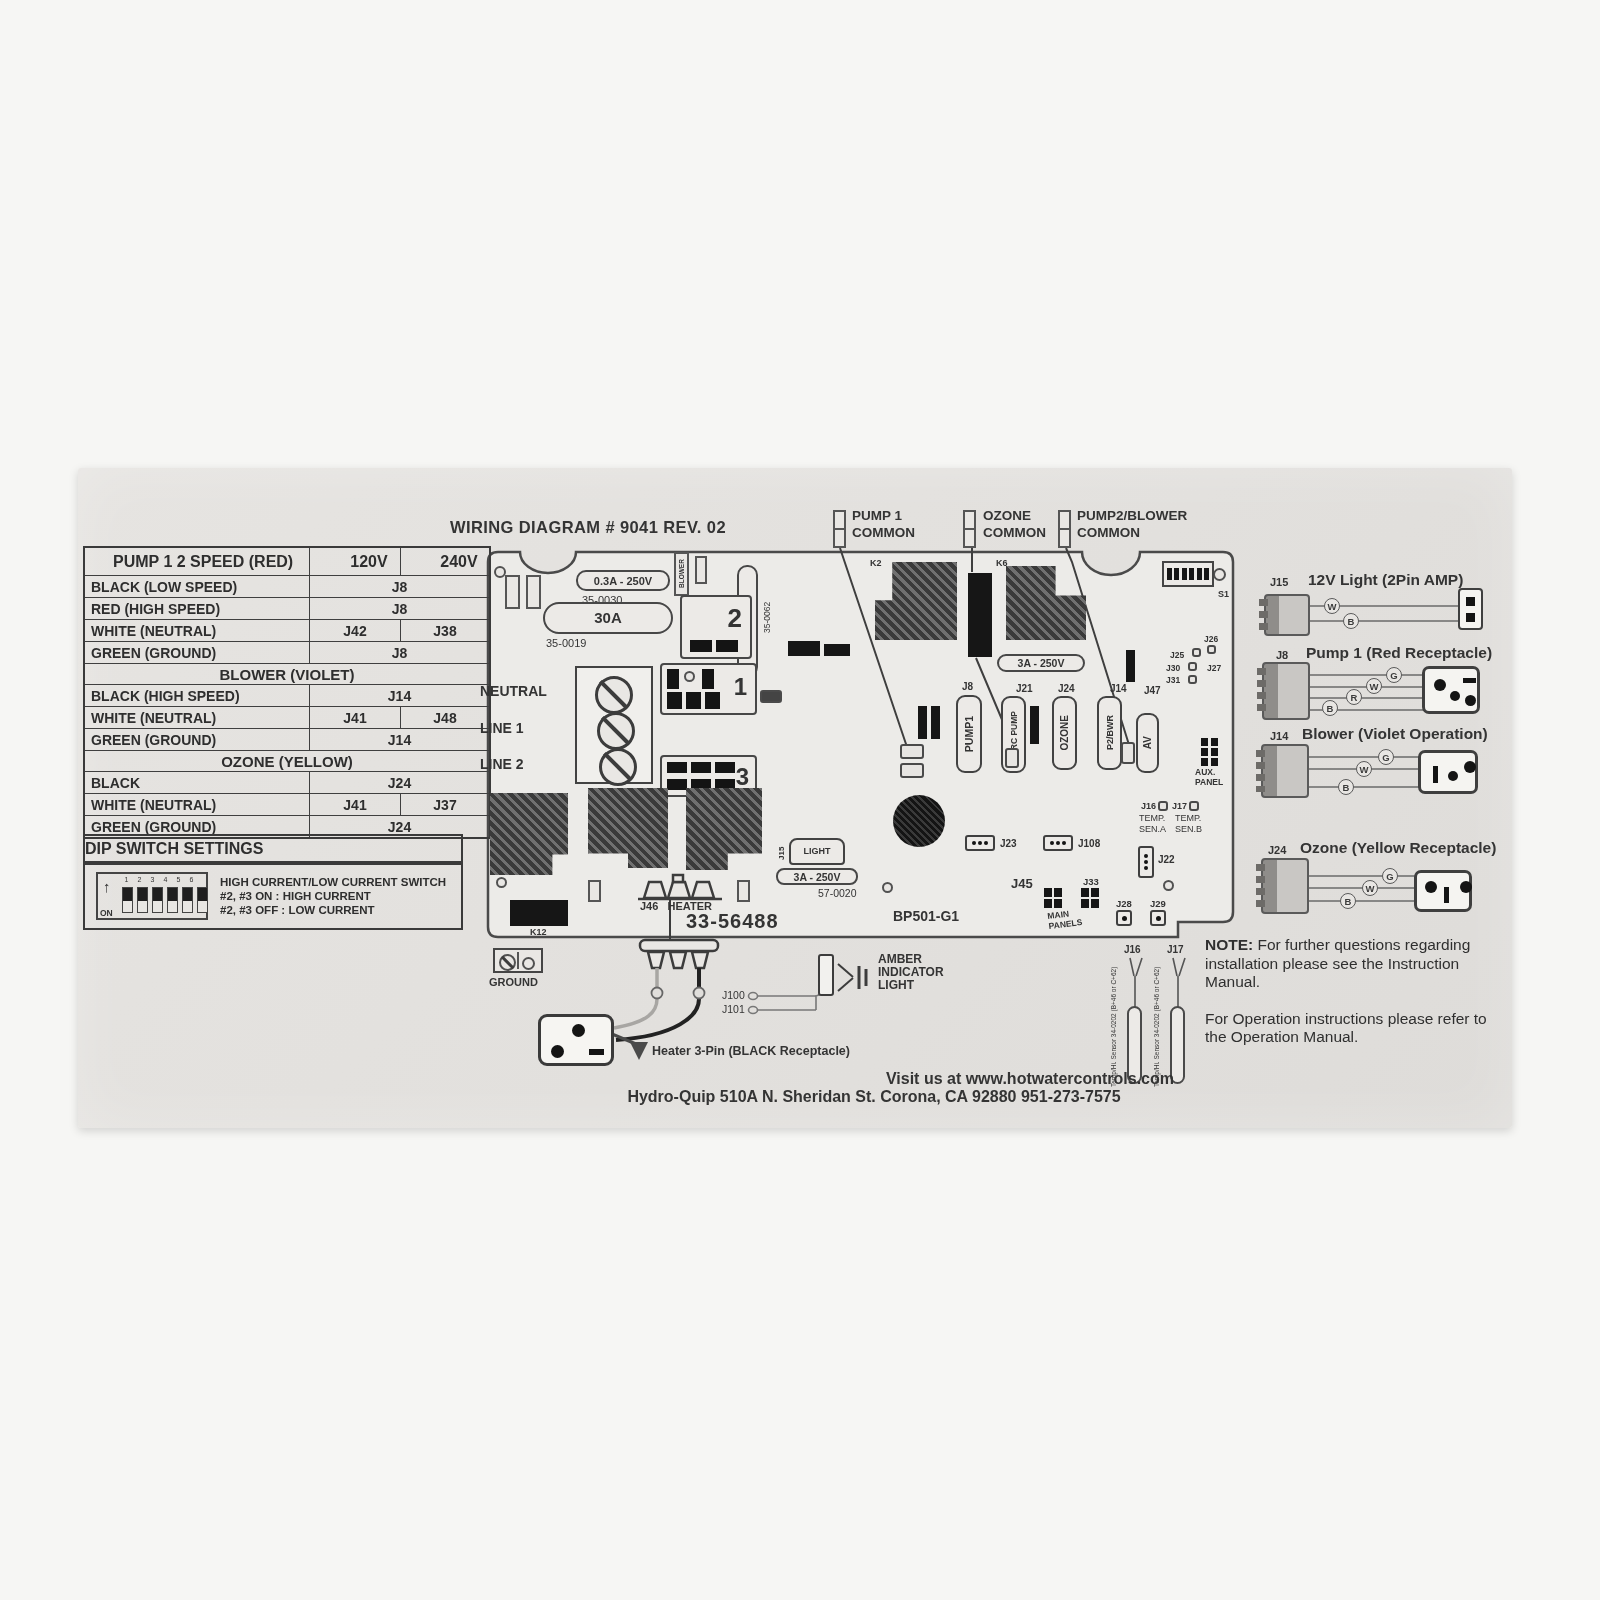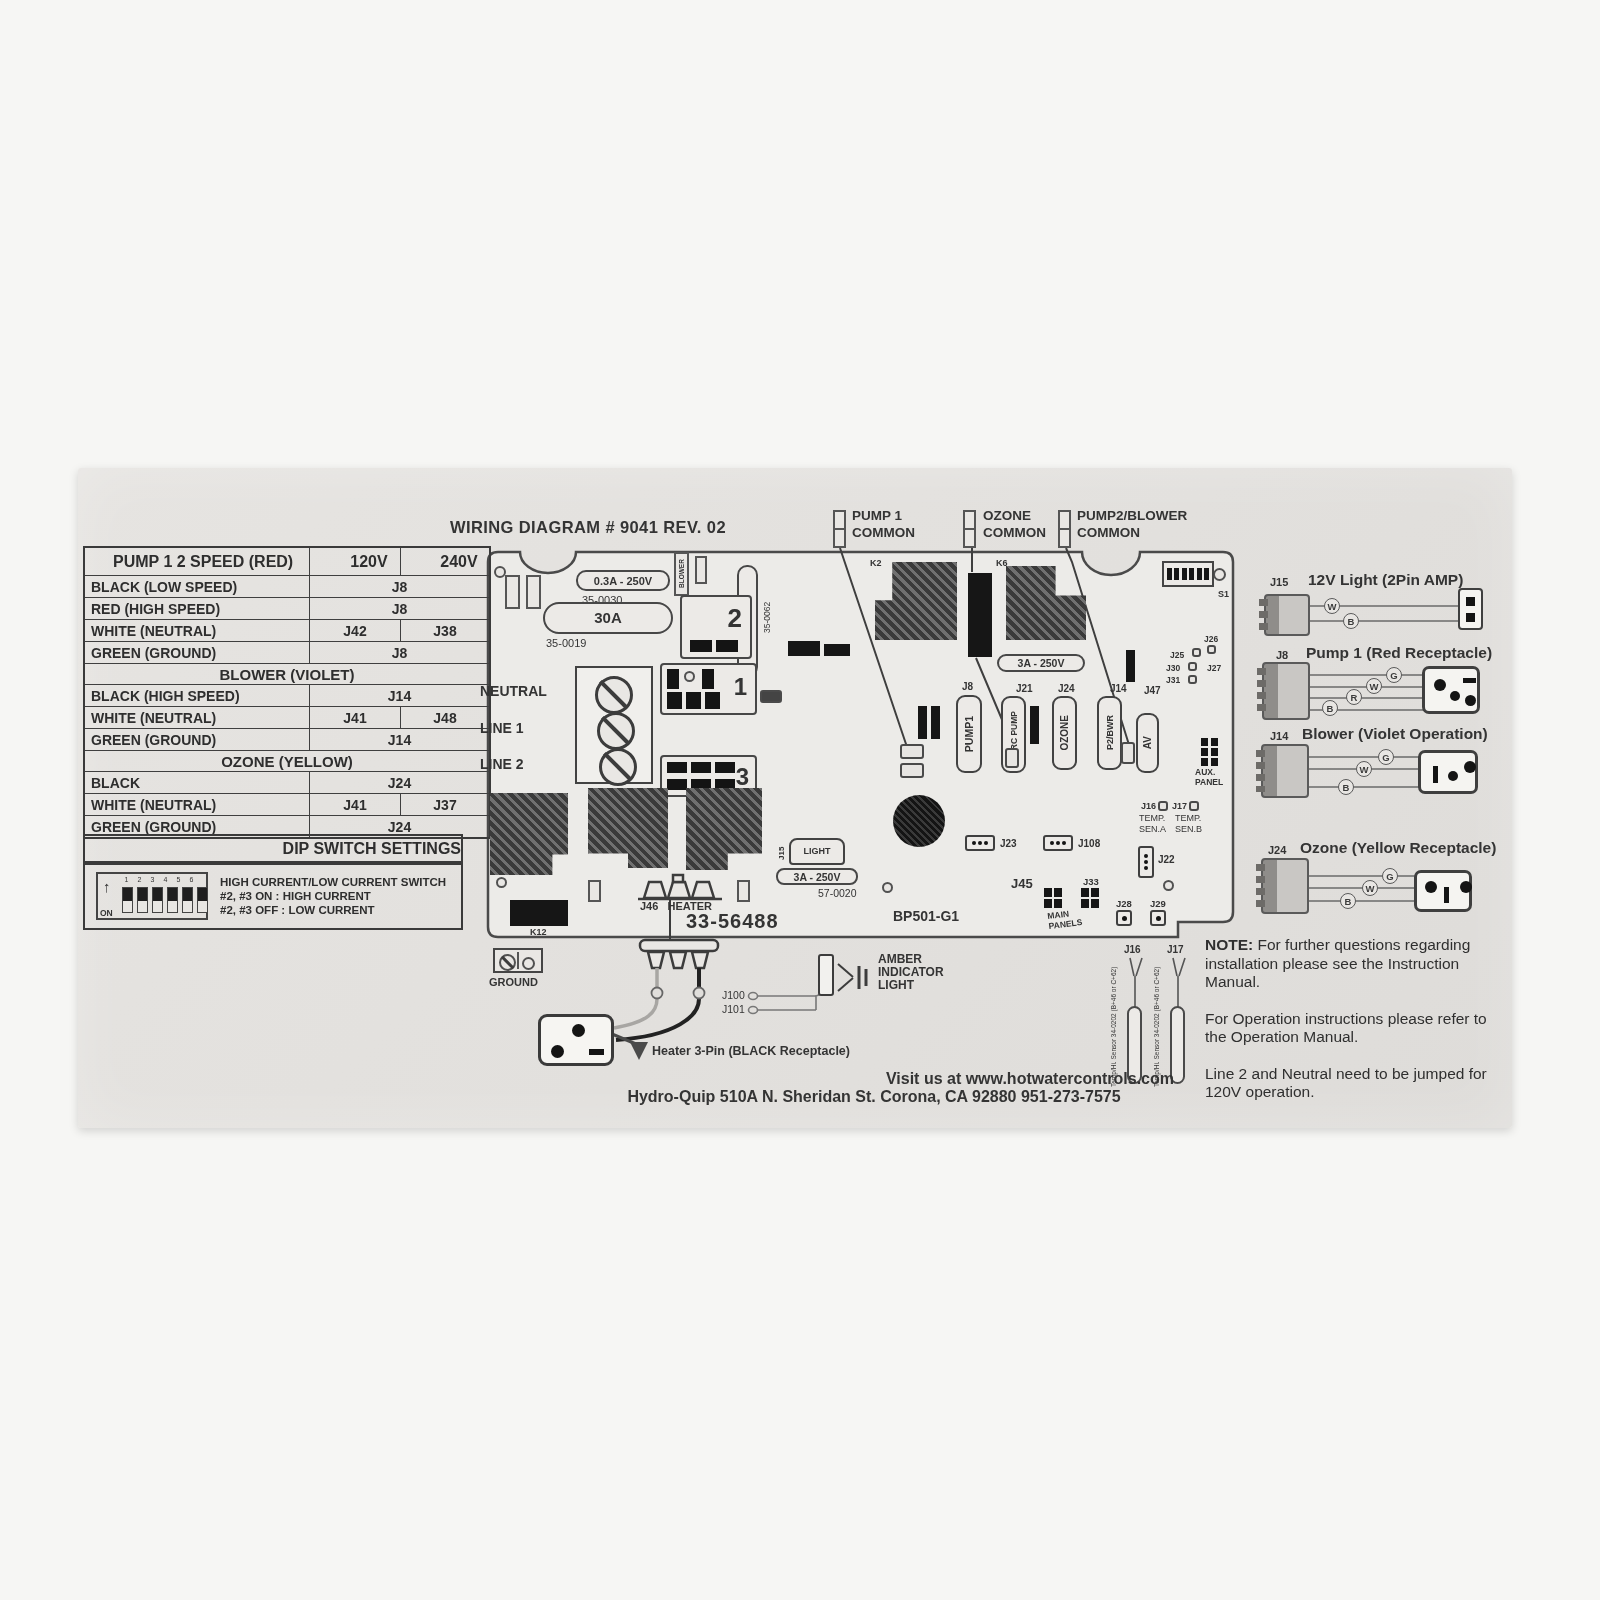--- a/index.html
+++ b/index.html
@@ -161,21 +161,21 @@
         <td class="v">J41</td>
         <td class="v">J37</td>
       </tr>
   <tr>
         <td>GREEN (GROUND)</td>
         <td class="v" colspan="2">J24</td>
       </tr>
 </tbody>
   </table>
 
-<div class="a b z3" style="left:83px;top:834px;width:380px;height:29px;border:2.5px solid #3a3a3a;text-align:right;font-size:16px;line-height:26px;color:#2e2e2e;">DIP SWITCH SETTINGS</div>
+<div class="a b z3" style="left:83px;top:834px;width:380px;height:29px;border:2.5px solid #3a3a3a;text-align:left;font-size:16px;line-height:26px;color:#2e2e2e;">DIP SWITCH SETTINGS</div>
 <div class="a z3" style="left:83px;top:863px;width:380px;height:67px;border:2.5px solid #3a3a3a;"></div>
 <div class="a z3" style="left:96px;top:872px;width:112px;height:48px;border:2px solid #444;">
   <span class="b" style="position:absolute;left:5px;top:4px;font-size:15px;">↑</span>
   <span class="b" style="position:absolute;left:2px;bottom:0px;font-size:8.5px;">ON</span>
   <div class="a" style="left:24px;top:2px;display:flex;gap:4px;">
     <span style="width:9px;font-size:7px;text-align:center;">1</span>
     <span style="width:9px;font-size:7px;text-align:center;">2</span>
     <span style="width:9px;font-size:7px;text-align:center;">3</span>
     <span style="width:9px;font-size:7px;text-align:center;">4</span>
     <span style="width:9px;font-size:7px;text-align:center;">5</span>
@@ -517,17 +517,16 @@
 <div class="a wl" style="left:1340px;top:893px;">B</div>
 <div class="a rec" style="left:1414px;top:870px;width:58px;height:42px;">
   <div class="dot" style="left:8px;top:8px;width:12px;height:12px;"></div>
   <div class="slot" style="left:27px;top:14px;width:5px;height:16px;"></div>
   <div class="dot" style="left:43px;top:8px;width:12px;height:12px;"></div>
 </div>
 
 <div class="a z3" style="left:1205px;top:936px;width:302px;font-size:15.5px;line-height:18.5px;color:#2f2f2f;">
   <p style="margin:0 0 18px 0;"><b>NOTE:</b><span> For further questions regarding installation please see the Instruction Manual.</span></p>
   <p style="margin:0 0 18px 0;">For Operation instructions please refer to the Operation Manual.</p>
-  <p style="margin:0;">Line 2 and Neutral need to be jumped for 120V operation.</p>
 </div>
 
 <div class="a b z3" style="left:574px;top:1070px;width:600px;text-align:right;font-size:16px;">Visit us at www.hotwatercontrols.com</div>
 <div class="a b z3" style="left:524px;top:1088px;width:700px;text-align:center;font-size:16px;">Hydro-Quip 510A N. Sheridan St. Corona, CA 92880 951-273-7575</div>
 
 </body></html>

